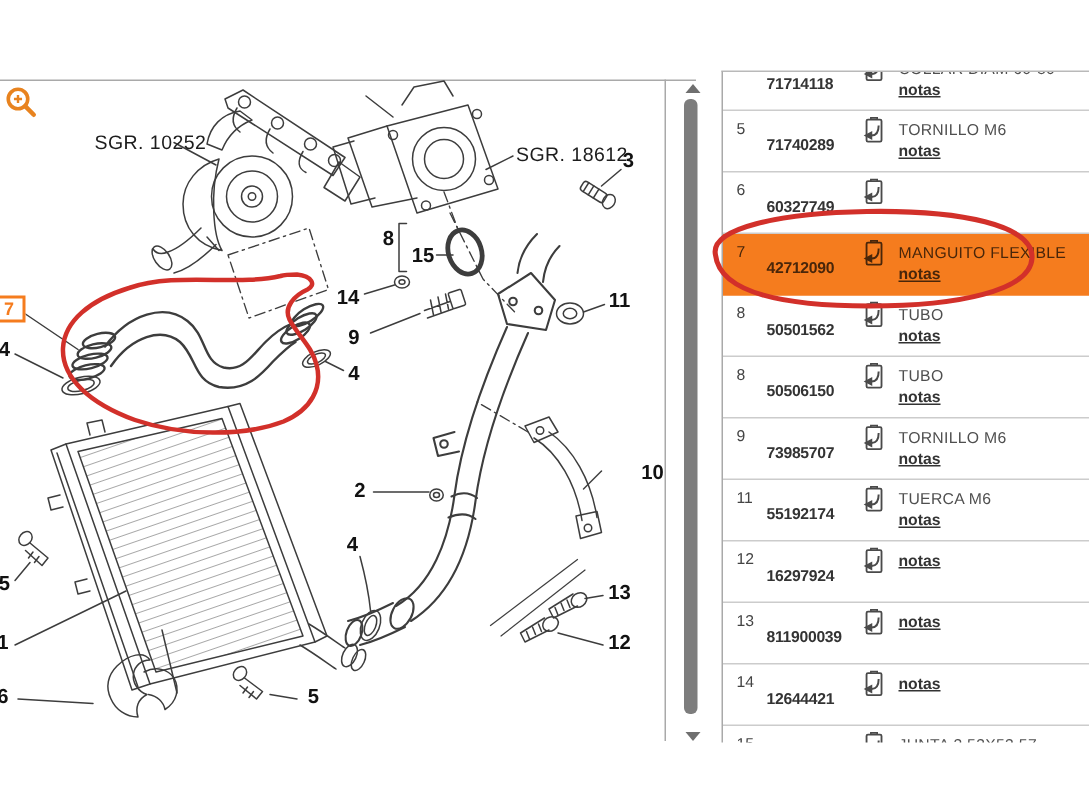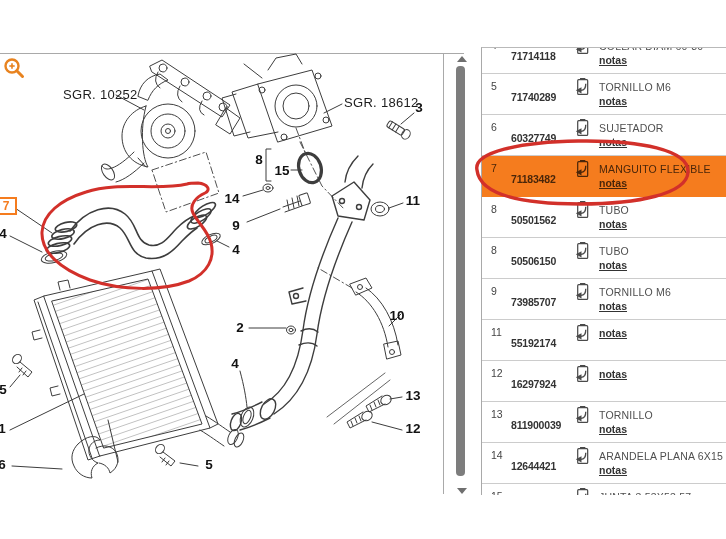--- a/index.html
+++ b/index.html
@@ -276,21 +276,21 @@
       <div class="callout" style="left: 419px; top: 107px;">3</div>
       <div class="callout" style="left: 259px; top: 159px;">8</div>
       <div class="callout" style="left: 282px; top: 170px;">15</div>
       <div class="callout" style="left: 232px; top: 198px;">14</div>
       <div class="callout" style="left: 236px; top: 225px;">9</div>
       <div class="callout" style="left: 413px; top: 200px;">11</div>
       <div class="callout" style="left: 3px; top: 233px;">4</div>
       <div class="callout" style="left: 236px; top: 249px;">4</div>
       <div class="callout" style="left: 240px; top: 327px;">2</div>
       <div class="callout" style="left: 235px; top: 363px;">4</div>
-      <div class="callout" style="left: 397px; top: 315px;">10</div>
+      <div class="callout" style="left: 435px; top: 315px;">10</div>
       <div class="callout" style="left: 413px; top: 395px;">13</div>
       <div class="callout" style="left: 413px; top: 428px;">12</div>
       <div class="callout" style="left: 3px; top: 389px;">5</div>
       <div class="callout" style="left: 2px; top: 428px;">1</div>
       <div class="callout" style="left: 2px; top: 464px;">6</div>
       <div class="callout" style="left: 209px; top: 464px;">5</div>
     </div>
 
   <div id="parts-panel" class="abs">
     <div id="parts-list">
@@ -330,28 +330,24 @@
       <span class="c-num">6</span>
       <a class="c-part">60327749</a>
       <span class="c-icon">
         <svg viewBox="0 0 20 20" width="19" height="19">
           <rect x="6" y="1.8" width="10.5" height="15.5" rx="1" fill="none" stroke="currentColor" stroke-width="1.3"></rect>
           <path d="M9 1.8 v-1.2 h4.5 v1.2" fill="none" stroke="currentColor" stroke-width="1.1"></path>
           <path d="M14.5 6 C14.5 11.5 12.5 13 9.5 13" fill="none" stroke="currentColor" stroke-width="1.4"></path>
           <path d="M10 9.8 L4 13 L10 16.2 Z" fill="currentColor" stroke="none"></path>
         </svg>
       </span>
-      <span class="c-desc">
-        <span class="desc-text">SUJETADOR</span>
-        <a class="notas">notas</a>
-      </span>
     </div>
         <div class="row highlight">
       <span class="c-num">7</span>
-      <a class="c-part">71183482</a>
+      <a class="c-part">42712090</a>
       <span class="c-icon">
         <svg viewBox="0 0 20 20" width="19" height="19">
           <rect x="6" y="1.8" width="10.5" height="15.5" rx="1" fill="none" stroke="currentColor" stroke-width="1.3"></rect>
           <path d="M9 1.8 v-1.2 h4.5 v1.2" fill="none" stroke="currentColor" stroke-width="1.1"></path>
           <path d="M14.5 6 C14.5 11.5 12.5 13 9.5 13" fill="none" stroke="currentColor" stroke-width="1.4"></path>
           <path d="M10 9.8 L4 13 L10 16.2 Z" fill="currentColor" stroke="none"></path>
         </svg>
       </span>
       <span class="c-desc">
         <span class="desc-text">MANGUITO FLEXIBLE</span>
@@ -411,20 +407,21 @@
       <a class="c-part">55192174</a>
       <span class="c-icon">
         <svg viewBox="0 0 20 20" width="19" height="19">
           <rect x="6" y="1.8" width="10.5" height="15.5" rx="1" fill="none" stroke="currentColor" stroke-width="1.3"></rect>
           <path d="M9 1.8 v-1.2 h4.5 v1.2" fill="none" stroke="currentColor" stroke-width="1.1"></path>
           <path d="M14.5 6 C14.5 11.5 12.5 13 9.5 13" fill="none" stroke="currentColor" stroke-width="1.4"></path>
           <path d="M10 9.8 L4 13 L10 16.2 Z" fill="currentColor" stroke="none"></path>
         </svg>
       </span>
       <span class="c-desc">
+        <span class="desc-text">TUERCA M6</span>
         <a class="notas">notas</a>
       </span>
     </div>
         <div class="row">
       <span class="c-num">12</span>
       <a class="c-part">16297924</a>
       <span class="c-icon">
         <svg viewBox="0 0 20 20" width="19" height="19">
           <rect x="6" y="1.8" width="10.5" height="15.5" rx="1" fill="none" stroke="currentColor" stroke-width="1.3"></rect>
           <path d="M9 1.8 v-1.2 h4.5 v1.2" fill="none" stroke="currentColor" stroke-width="1.1"></path>
@@ -441,37 +438,35 @@
       <a class="c-part">811900039</a>
       <span class="c-icon">
         <svg viewBox="0 0 20 20" width="19" height="19">
           <rect x="6" y="1.8" width="10.5" height="15.5" rx="1" fill="none" stroke="currentColor" stroke-width="1.3"></rect>
           <path d="M9 1.8 v-1.2 h4.5 v1.2" fill="none" stroke="currentColor" stroke-width="1.1"></path>
           <path d="M14.5 6 C14.5 11.5 12.5 13 9.5 13" fill="none" stroke="currentColor" stroke-width="1.4"></path>
           <path d="M10 9.8 L4 13 L10 16.2 Z" fill="currentColor" stroke="none"></path>
         </svg>
       </span>
       <span class="c-desc">
-        <span class="desc-text">TORNILLO</span>
         <a class="notas">notas</a>
       </span>
     </div>
         <div class="row">
       <span class="c-num">14</span>
       <a class="c-part">12644421</a>
       <span class="c-icon">
         <svg viewBox="0 0 20 20" width="19" height="19">
           <rect x="6" y="1.8" width="10.5" height="15.5" rx="1" fill="none" stroke="currentColor" stroke-width="1.3"></rect>
           <path d="M9 1.8 v-1.2 h4.5 v1.2" fill="none" stroke="currentColor" stroke-width="1.1"></path>
           <path d="M14.5 6 C14.5 11.5 12.5 13 9.5 13" fill="none" stroke="currentColor" stroke-width="1.4"></path>
           <path d="M10 9.8 L4 13 L10 16.2 Z" fill="currentColor" stroke="none"></path>
         </svg>
       </span>
       <span class="c-desc">
-        <span class="desc-text">ARANDELA PLANA 6X15</span>
         <a class="notas">notas</a>
       </span>
     </div>
         <div class="row">
       <span class="c-num">15</span>
       <a class="c-part">14464581</a>
       <span class="c-icon">
         <svg viewBox="0 0 20 20" width="19" height="19">
           <rect x="6" y="1.8" width="10.5" height="15.5" rx="1" fill="none" stroke="currentColor" stroke-width="1.3"></rect>
           <path d="M9 1.8 v-1.2 h4.5 v1.2" fill="none" stroke="currentColor" stroke-width="1.1"></path>

